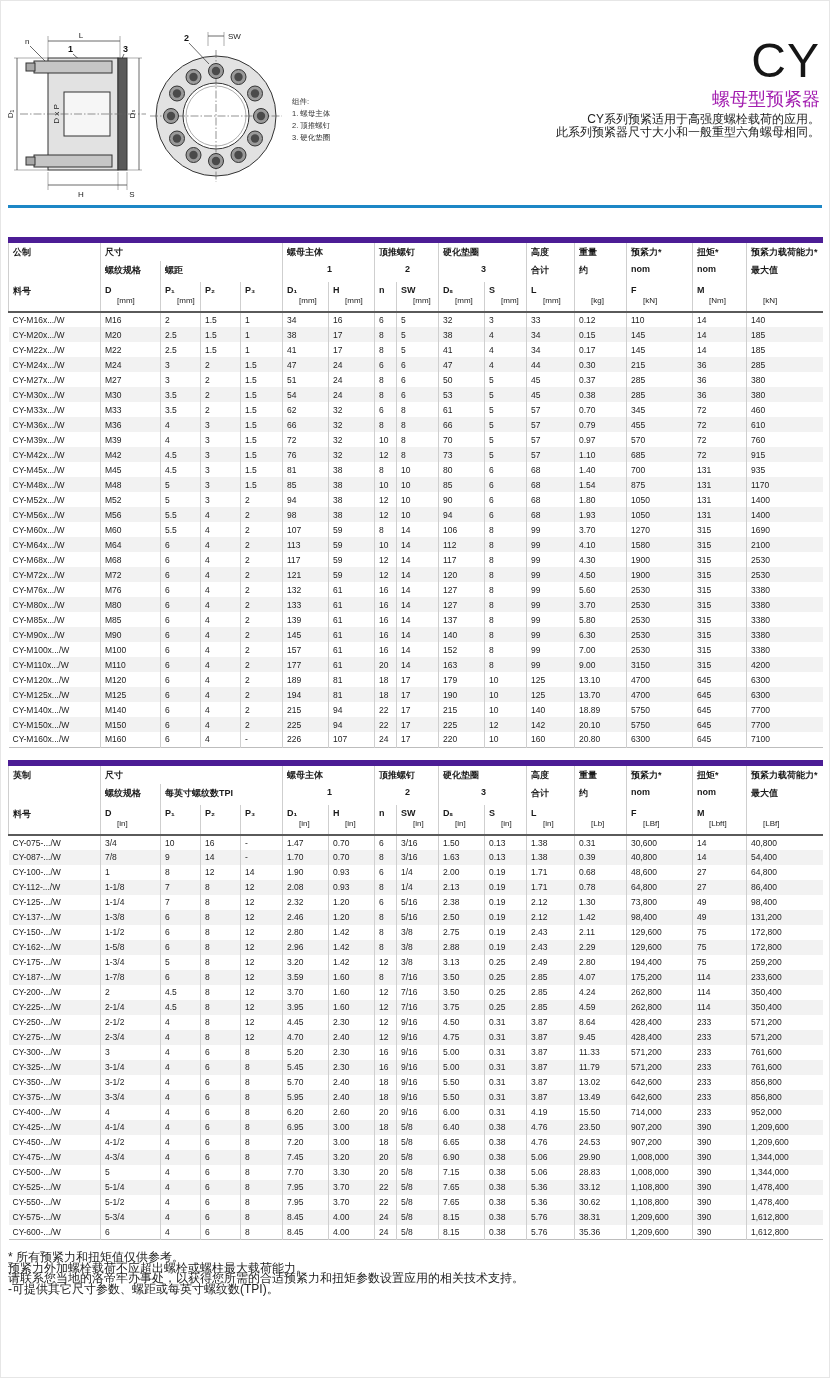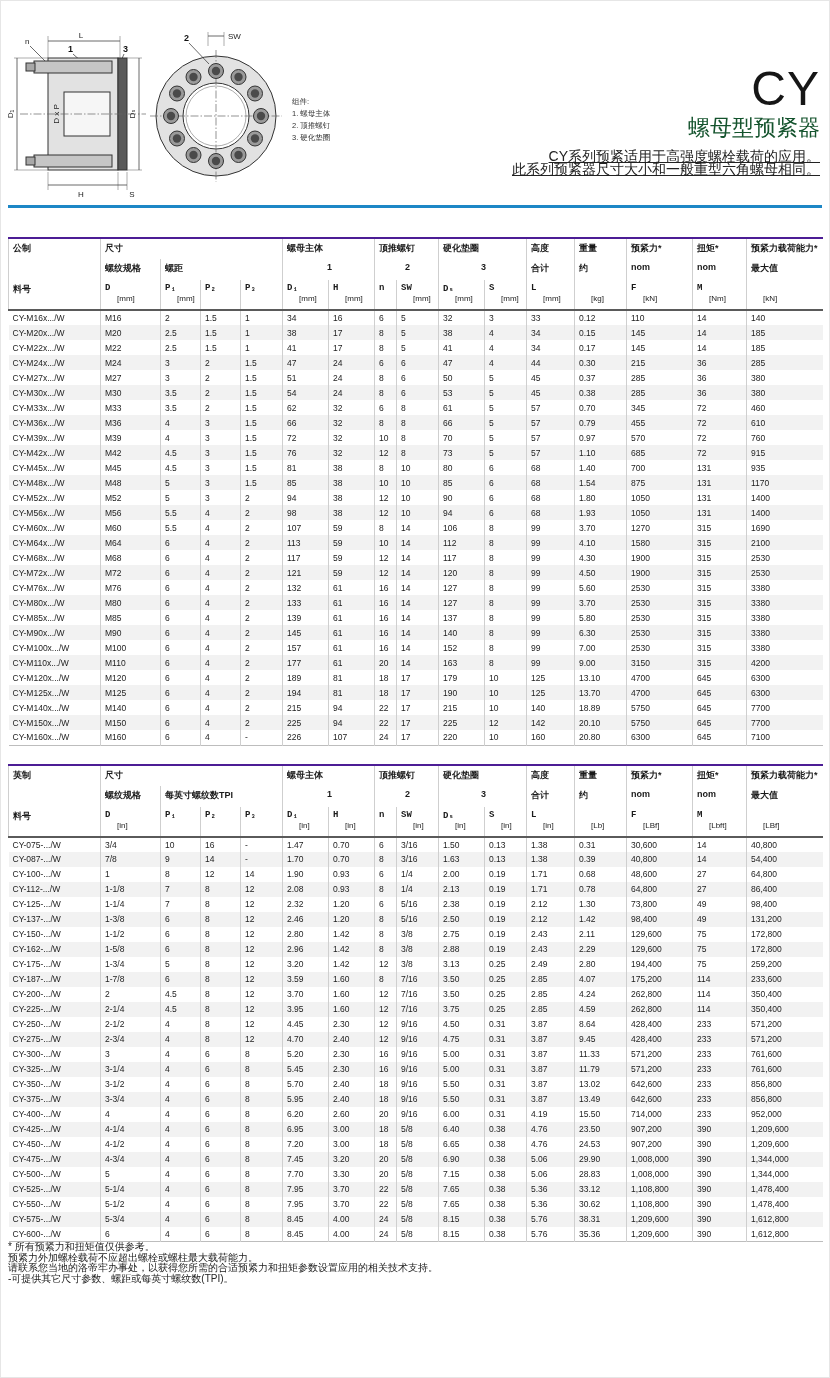--- a/index.html
+++ b/index.html
@@ -5,47 +5,47 @@
   * { margin:0; padding:0; box-sizing:border-box; }
   body { background:#fff; font-family:"Liberation Sans","DejaVu Sans",sans-serif; color:#1a1a1a; }
   .page { position:relative; width:830px; height:1378px; background:#fff; overflow:hidden;
           box-shadow: inset 0 0 0 1px #e6e6e6; }
 
   
   .hero { position:relative; height:222px; }
   .diagram-svg { position:absolute; left:8px; top:28px; }
   .legend { position:absolute; left:292px; top:96px; font-size:7.5px; line-height:12px; color:#333; }
   .legend .fn-line { white-space:nowrap; }
-  .titleblock { position:absolute; right:10px; top:64px; text-align:right; }
+  .titleblock { position:absolute; right:10px; top:36px; text-align:right; }
   .t1 { font-size:48px; font-weight:400; line-height:50px; letter-spacing:1px; color:#161616; }
-  .t2 { font-size:22px; font-weight:400; line-height:27px; color:#14532d; }
+  .t2 { font-size:18px; font-weight:400; line-height:27px; color:#a21caf; }
   .t3 { font-size:22px; font-weight:400; line-height:27px; color:#161616; }
-  .desc { margin-top:9px; font-size:14px; line-height:13px; color:#222;text-decoration:underline; }
+  .desc { font-size:12px; line-height:13px; color:#222; }
   .rule { position:absolute; left:8px; right:8px; top:205px; height:3px; }
 
   
   .content { padding:15px 8px 0 8px; }
   table { border-collapse:collapse; table-layout:fixed; width:814px;
-          border-top:2px solid #4c1d95; border-bottom:1px solid #bdbdbd; }
-  table.second { margin-top:18px; }
+          border-top:6px solid #4c1d95; border-bottom:1px solid #bdbdbd; }
+  table.second { margin-top:12px; }
   thead th { text-align:left; vertical-align:top; font-weight:bold; font-size:9px;
              padding:3px 2px 2px 4px; }
   thead tr.grp th { height:21px; border-left:1px solid #cfcfcf; }
   thead tr.grp th.center { text-align:center; }
   thead tr.cols th { border-left:1px solid #cfcfcf; border-bottom:2px solid #5a5a5a; padding-bottom:3px; }
   thead th:first-child { border-left:none; }
-  .lbl { font-size:9px; font-weight:bold; min-height:11px;font-family:Liberation Mono, monospace; }
+  .lbl { font-size:9px; font-weight:bold; min-height:11px; }
   .unit { font-size:8px; font-weight:normal; color:#222; min-height:10px;padding-left:12px; }
   tbody td { font-size:8.5px; height:15px; padding:0 1px 0 4px; border-left:1px solid #cfcfcf;
              white-space:nowrap; overflow:hidden; color:#1c1c1c; }
   tbody td:first-child { border-left:none; }
   tbody tr:nth-child(even) { background:#f2f2f2; }
 
   
-  .footnotes { font-size:10px; line-height:10.5px; color:#222; }
+  .footnotes { margin-top:12px; font-size:12px; line-height:10.5px; color:#222; }
 
   
   .dim { stroke:#444; stroke-width:0.8; }
   .ext { stroke:#777; stroke-width:0.6; }
   .cl  { stroke:#666; stroke-width:0.7; stroke-dasharray:8 2 1.5 2; }
   .outline { stroke:#333; stroke-width:1; }
   .dlab { font-size:8px; fill:#222; }
   .blab { font-size:9px; font-weight:bold; fill:#111; }
 </style>
 </head>

